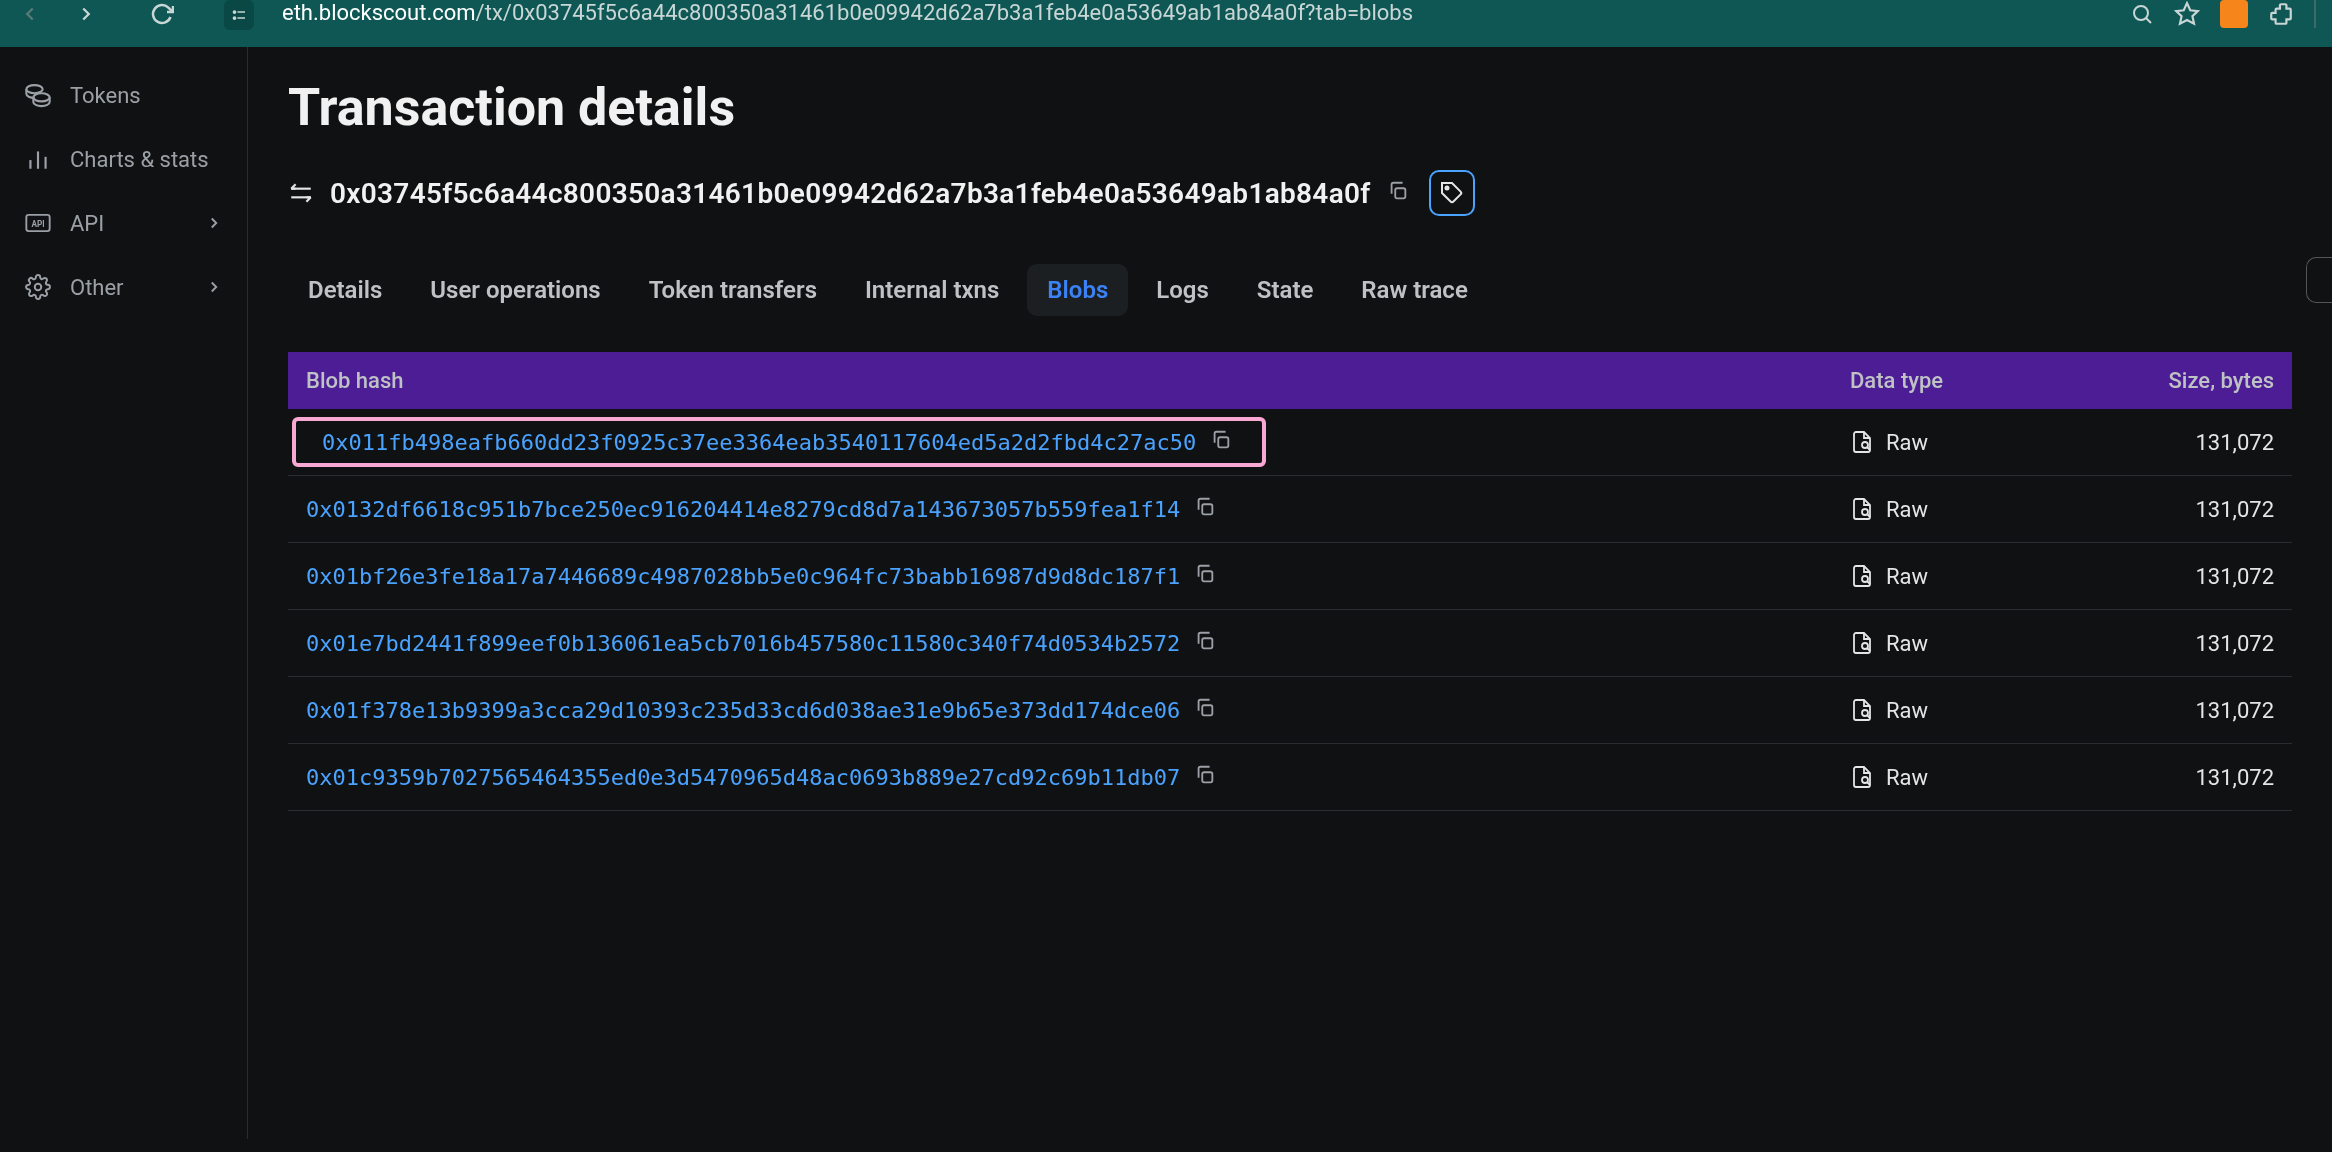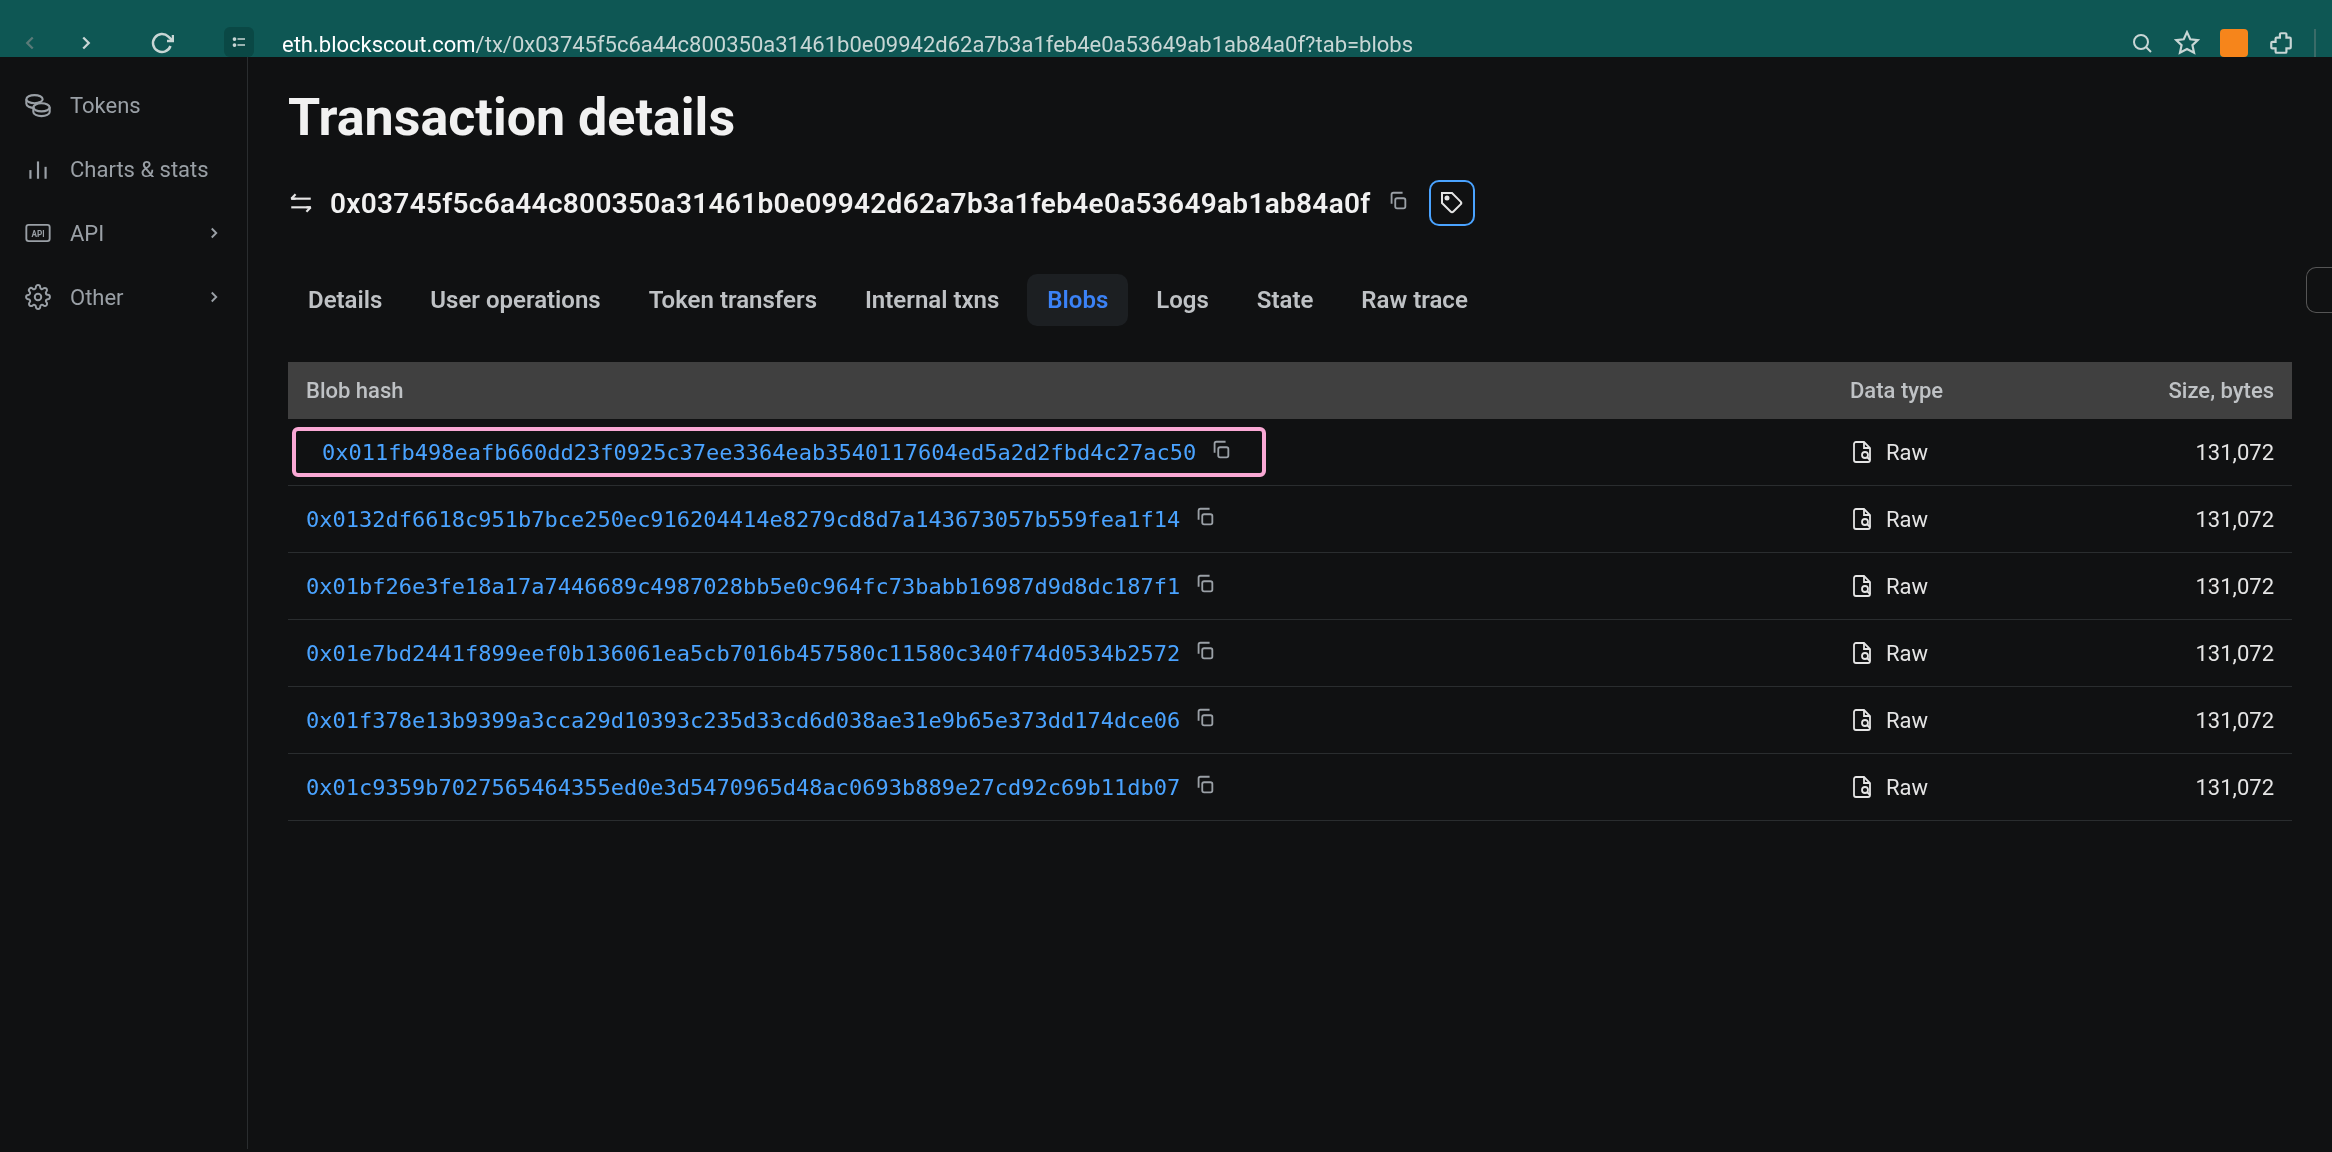--- a/index.html
+++ b/index.html
@@ -6,24 +6,24 @@
 body {
   background: #101112;
   color: #e5e5e5;
   font-family: -apple-system, BlinkMacSystemFont, "Segoe UI", Roboto, sans-serif;
   width: 2332px;
   height: 1152px;
   overflow: hidden;
 }
 
 .browser-bar {
-  height: 57px;
+  height: 47px;
   background: #0e5754;
   display: flex;
-  align-items: flex-end;
+  align-items: flex-start;
   padding: 0 16px;
   gap: 28px;
 }
 .browser-nav-btn {
   width: 28px;
   height: 28px;
   display: flex;
   align-items: center;
   justify-content: center;
   color: #c8d6d5;
@@ -154,21 +154,21 @@
 .tab.active {
   background: #1c1f22;
   color: #3b82f6;
 }
 
 .table {
   width: 100%;
   border-collapse: collapse;
 }
 .table thead {
-  background: #404040;
+  background: #4c1d95;
 }
 .table th {
   text-align: left;
   padding: 16px 18px;
   font-size: 22px;
   font-weight: 500;
   color: #bfc2c5;
 }
 .table th:last-child { text-align: right; }
 .table td {

